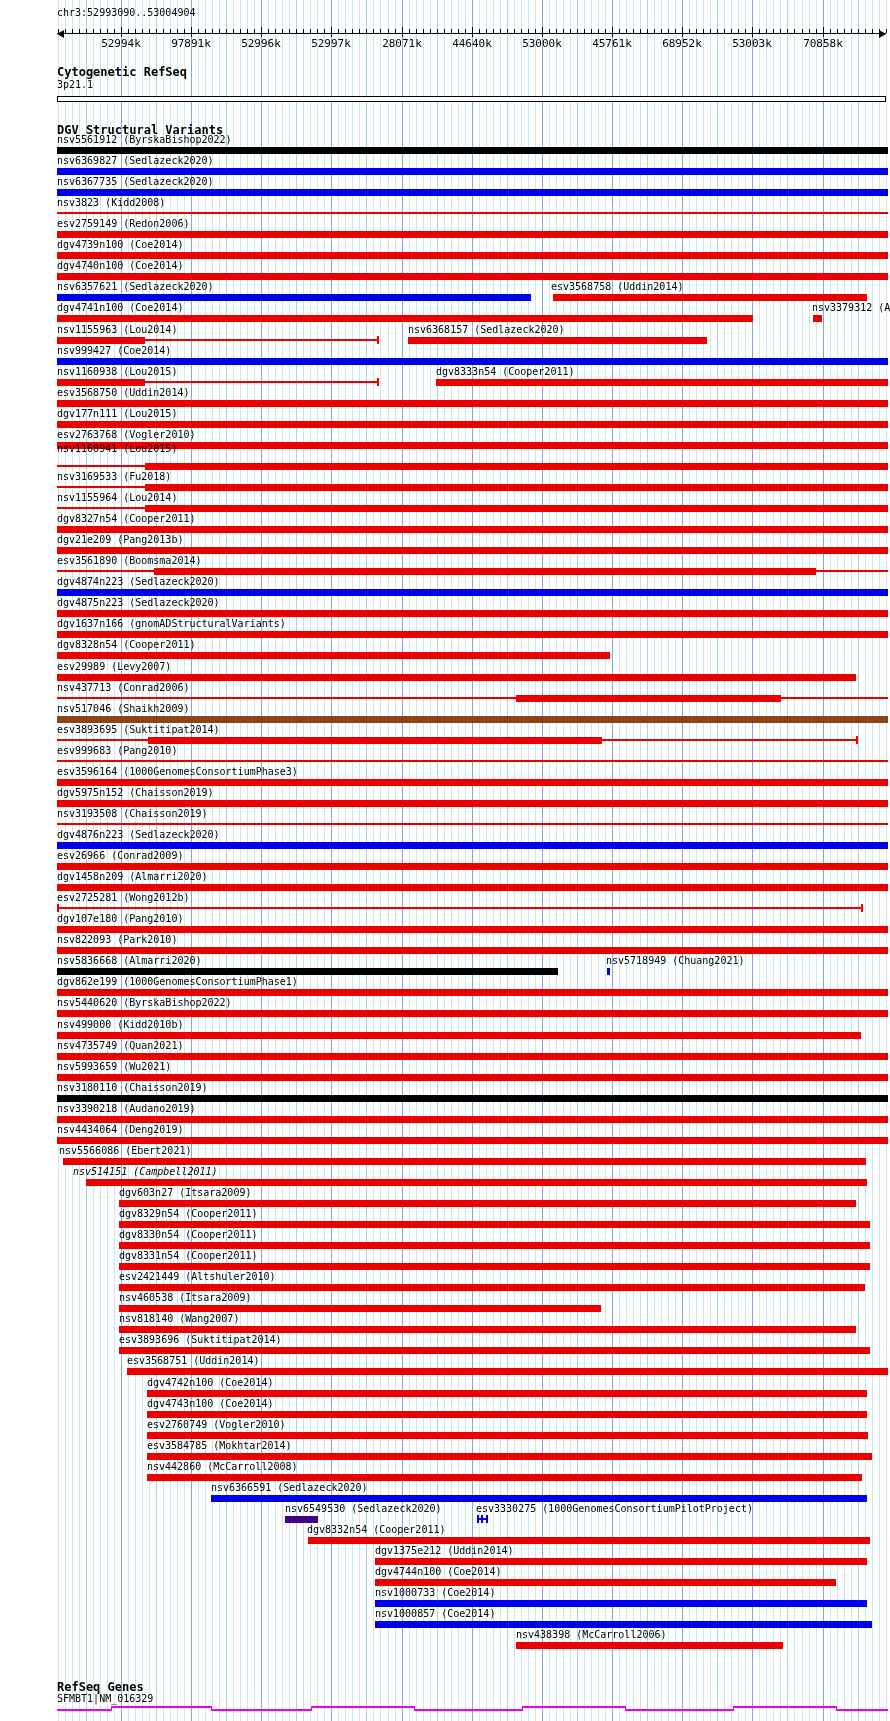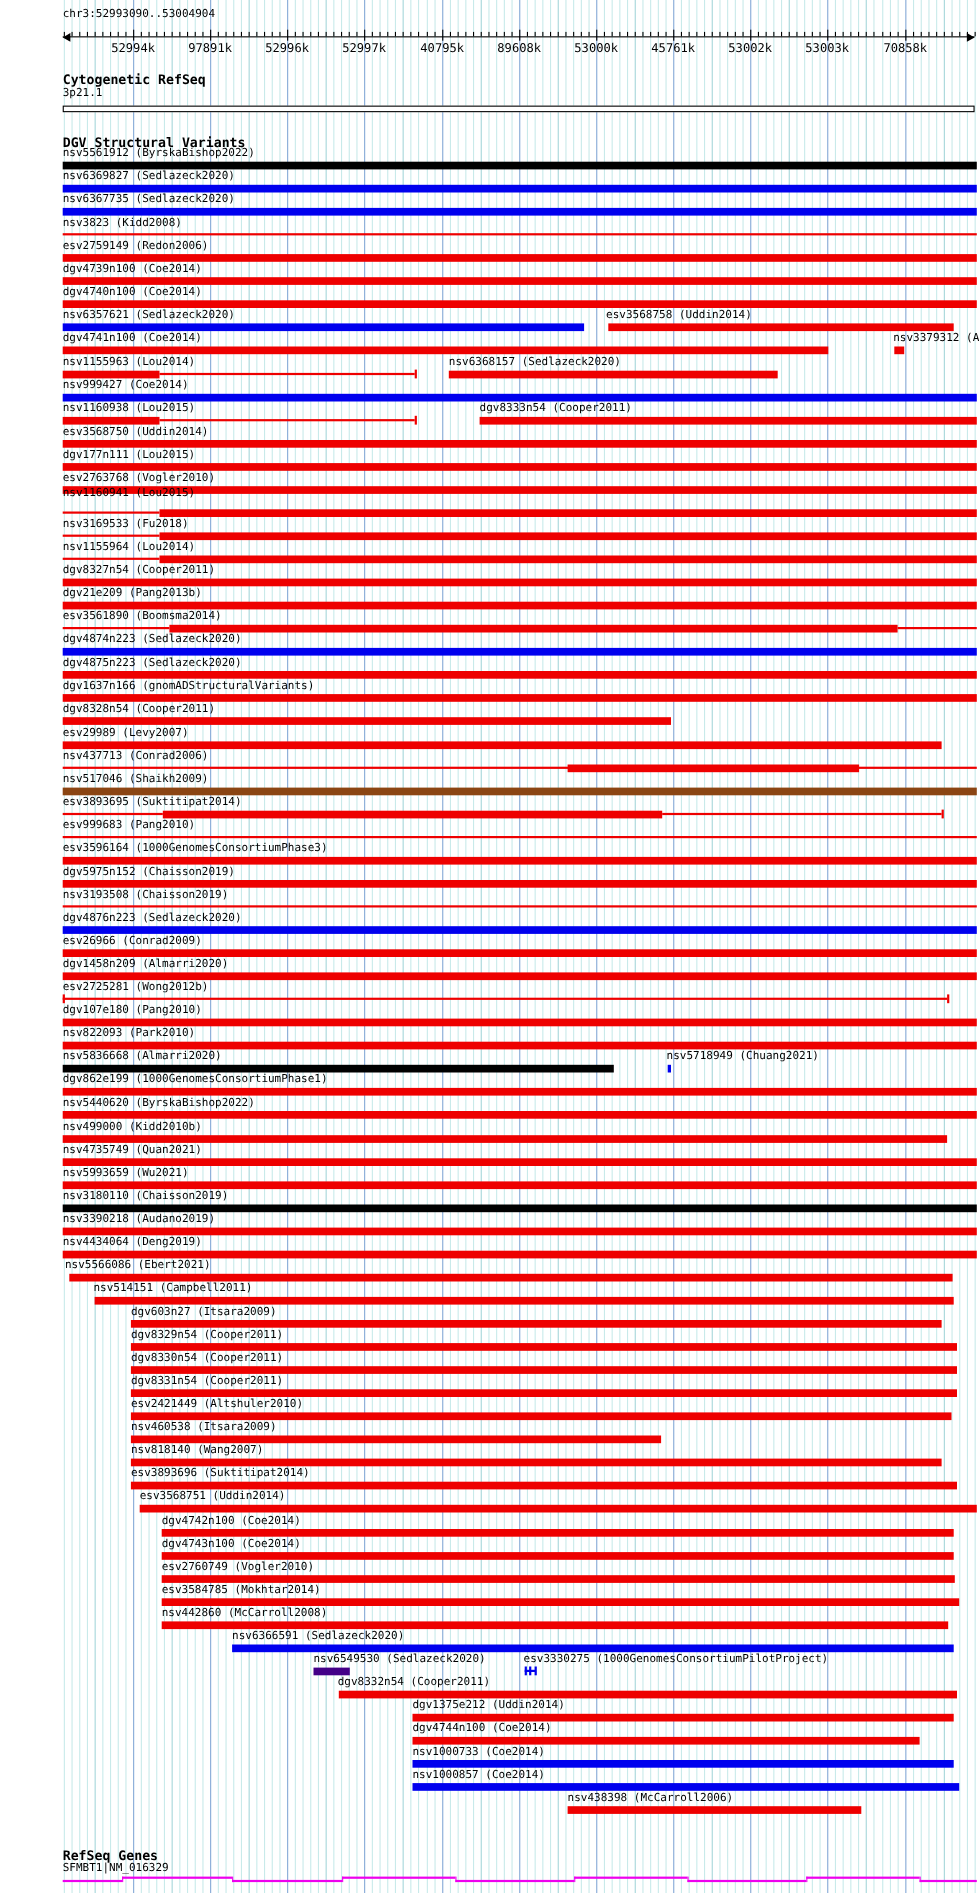--- a/index.html
+++ b/index.html
@@ -264,25 +264,25 @@
       <div class="rtick" style="left:851px;top:29px;height:4px;"></div>
       <div class="rtick" style="left:858px;top:29px;height:4px;"></div>
       <div class="rtick" style="left:865px;top:29px;height:4px;"></div>
       <div class="rtick" style="left:872px;top:29px;height:4px;"></div>
       <div class="rtick" style="left:879px;top:29px;height:4px;"></div>
       <div class="rtick" style="left:886px;top:29px;height:4px;"></div>
       <div class="tick-lbl" style="left:99px;top:38px;">52994k</div>
       <div class="tick-lbl" style="left:169px;top:38px;">97891k</div>
       <div class="tick-lbl" style="left:239px;top:38px;">52996k</div>
       <div class="tick-lbl" style="left:309px;top:38px;">52997k</div>
-      <div class="tick-lbl" style="left:380px;top:38px;">40795k</div>
-      <div class="tick-lbl" style="left:450px;top:38px;">89608k</div>
+      <div class="tick-lbl" style="left:380px;top:38px;">28071k</div>
+      <div class="tick-lbl" style="left:450px;top:38px;">44640k</div>
       <div class="tick-lbl" style="left:520px;top:38px;">53000k</div>
       <div class="tick-lbl" style="left:590px;top:38px;">45761k</div>
-      <div class="tick-lbl" style="left:660px;top:38px;">53002k</div>
+      <div class="tick-lbl" style="left:660px;top:38px;">68952k</div>
       <div class="tick-lbl" style="left:730px;top:38px;">53003k</div>
       <div class="tick-lbl" style="left:801px;top:38px;">70858k</div>
     </div>
 
   <div class="hdr" style="left:57px;top:66px;">Cytogenetic RefSeq</div>
   <div class="lbl" style="left:57px;top:80px;">3p21.1</div>
   <div id="cytoband-bar" style="left:57px;top:96px;width:829px;height:6px;"></div>
 
   <div class="hdr" style="left:57px;top:124px;">DGV Structural Variants</div>
 
@@ -403,21 +403,21 @@
       <div class="lbl" style="left:57px;top:1062px;">nsv5993659 (Wu2021)</div>
       <div class="bar" style="left:57px;top:1074px;width:831px;height:7px;background:#EE0000;"></div>
       <div class="lbl" style="left:57px;top:1083px;">nsv3180110 (Chaisson2019)</div>
       <div class="bar" style="left:57px;top:1095px;width:831px;height:7px;background:#000000;"></div>
       <div class="lbl" style="left:57px;top:1104px;">nsv3390218 (Audano2019)</div>
       <div class="bar" style="left:57px;top:1116px;width:831px;height:7px;background:#EE0000;"></div>
       <div class="lbl" style="left:57px;top:1125px;">nsv4434064 (Deng2019)</div>
       <div class="bar" style="left:57px;top:1137px;width:831px;height:7px;background:#EE0000;"></div>
       <div class="lbl" style="left:59px;top:1146px;">nsv5566086 (Ebert2021)</div>
       <div class="bar" style="left:63px;top:1158px;width:803px;height:7px;background:#EE0000;"></div>
-      <div class="lbl" style="left:85px;top:1167px;">nsv514151 (Campbell2011)</div>
+      <div class="lbl" style="left:73px;top:1167px;font-style:italic;">nsv514151 (Campbell2011)</div>
       <div class="bar" style="left:86px;top:1179px;width:781px;height:7px;background:#EE0000;"></div>
       <div class="lbl" style="left:119px;top:1188px;">dgv603n27 (Itsara2009)</div>
       <div class="bar" style="left:119px;top:1200px;width:737px;height:7px;background:#EE0000;"></div>
       <div class="lbl" style="left:119px;top:1209px;">dgv8329n54 (Cooper2011)</div>
       <div class="bar" style="left:119px;top:1221px;width:751px;height:7px;background:#EE0000;"></div>
       <div class="lbl" style="left:119px;top:1230px;">dgv8330n54 (Cooper2011)</div>
       <div class="bar" style="left:119px;top:1242px;width:751px;height:7px;background:#EE0000;"></div>
       <div class="lbl" style="left:119px;top:1251px;">dgv8331n54 (Cooper2011)</div>
       <div class="bar" style="left:119px;top:1263px;width:751px;height:7px;background:#EE0000;"></div>
       <div class="lbl" style="left:119px;top:1272px;">esv2421449 (Altshuler2010)</div>

